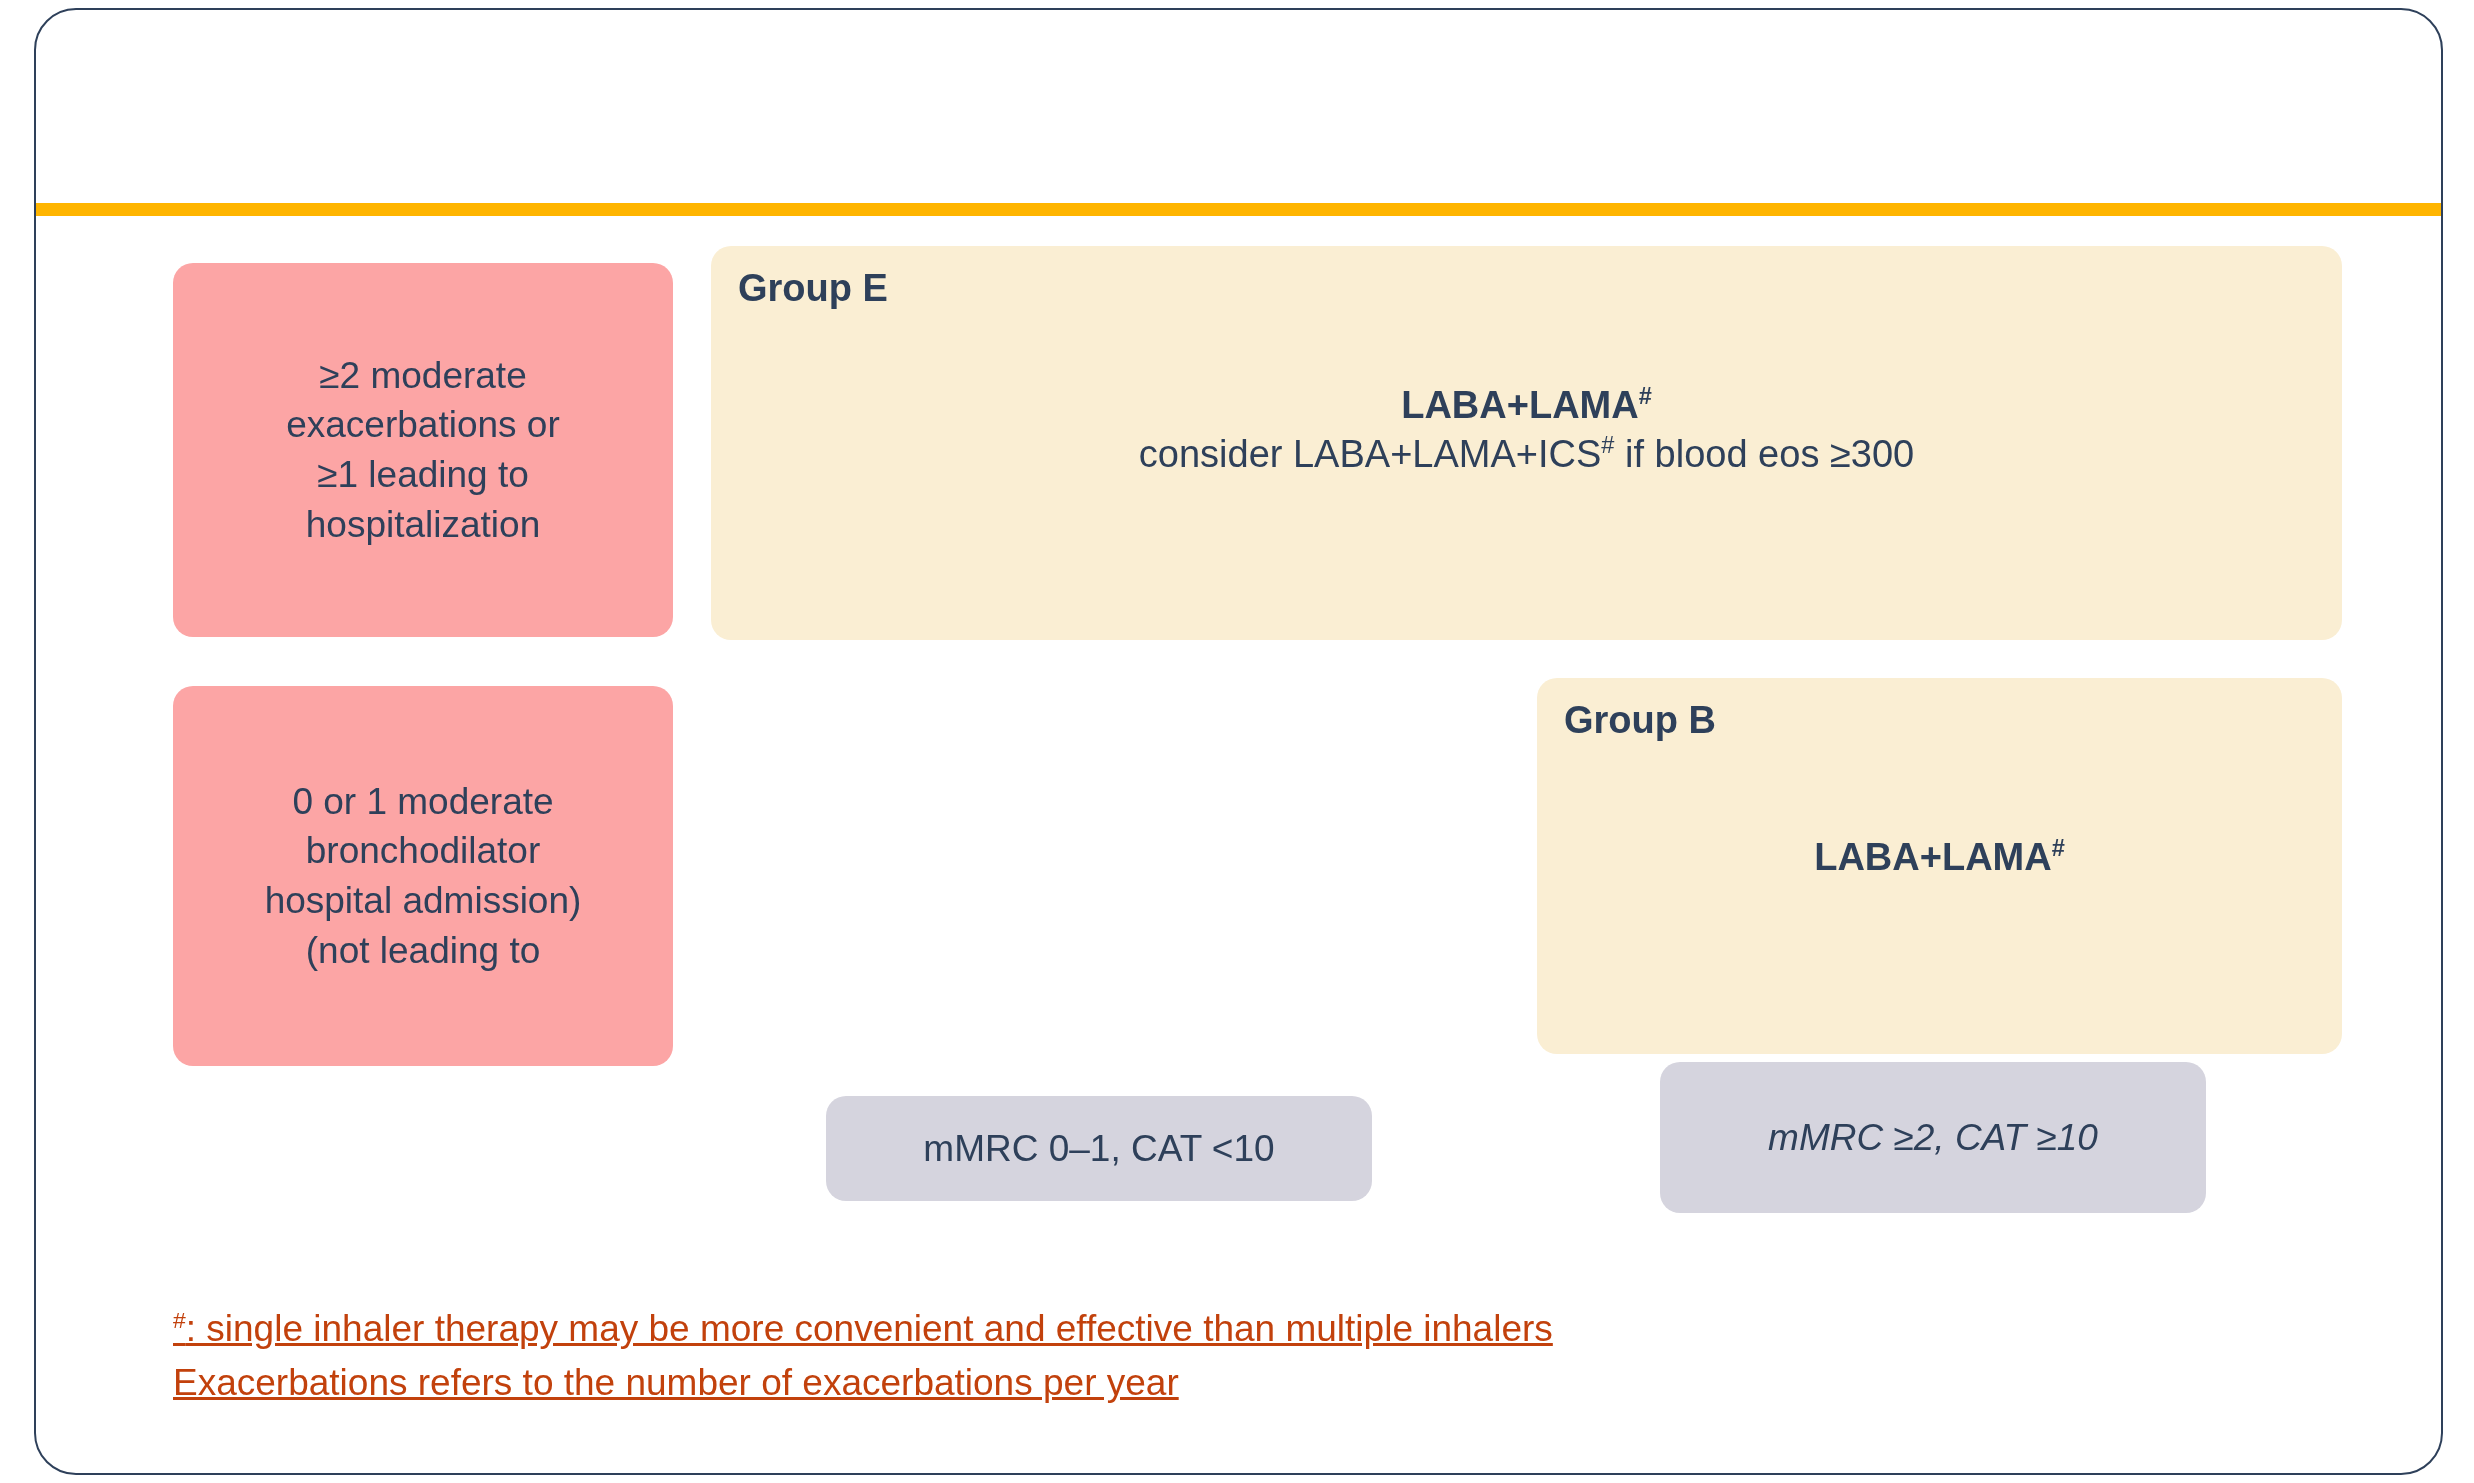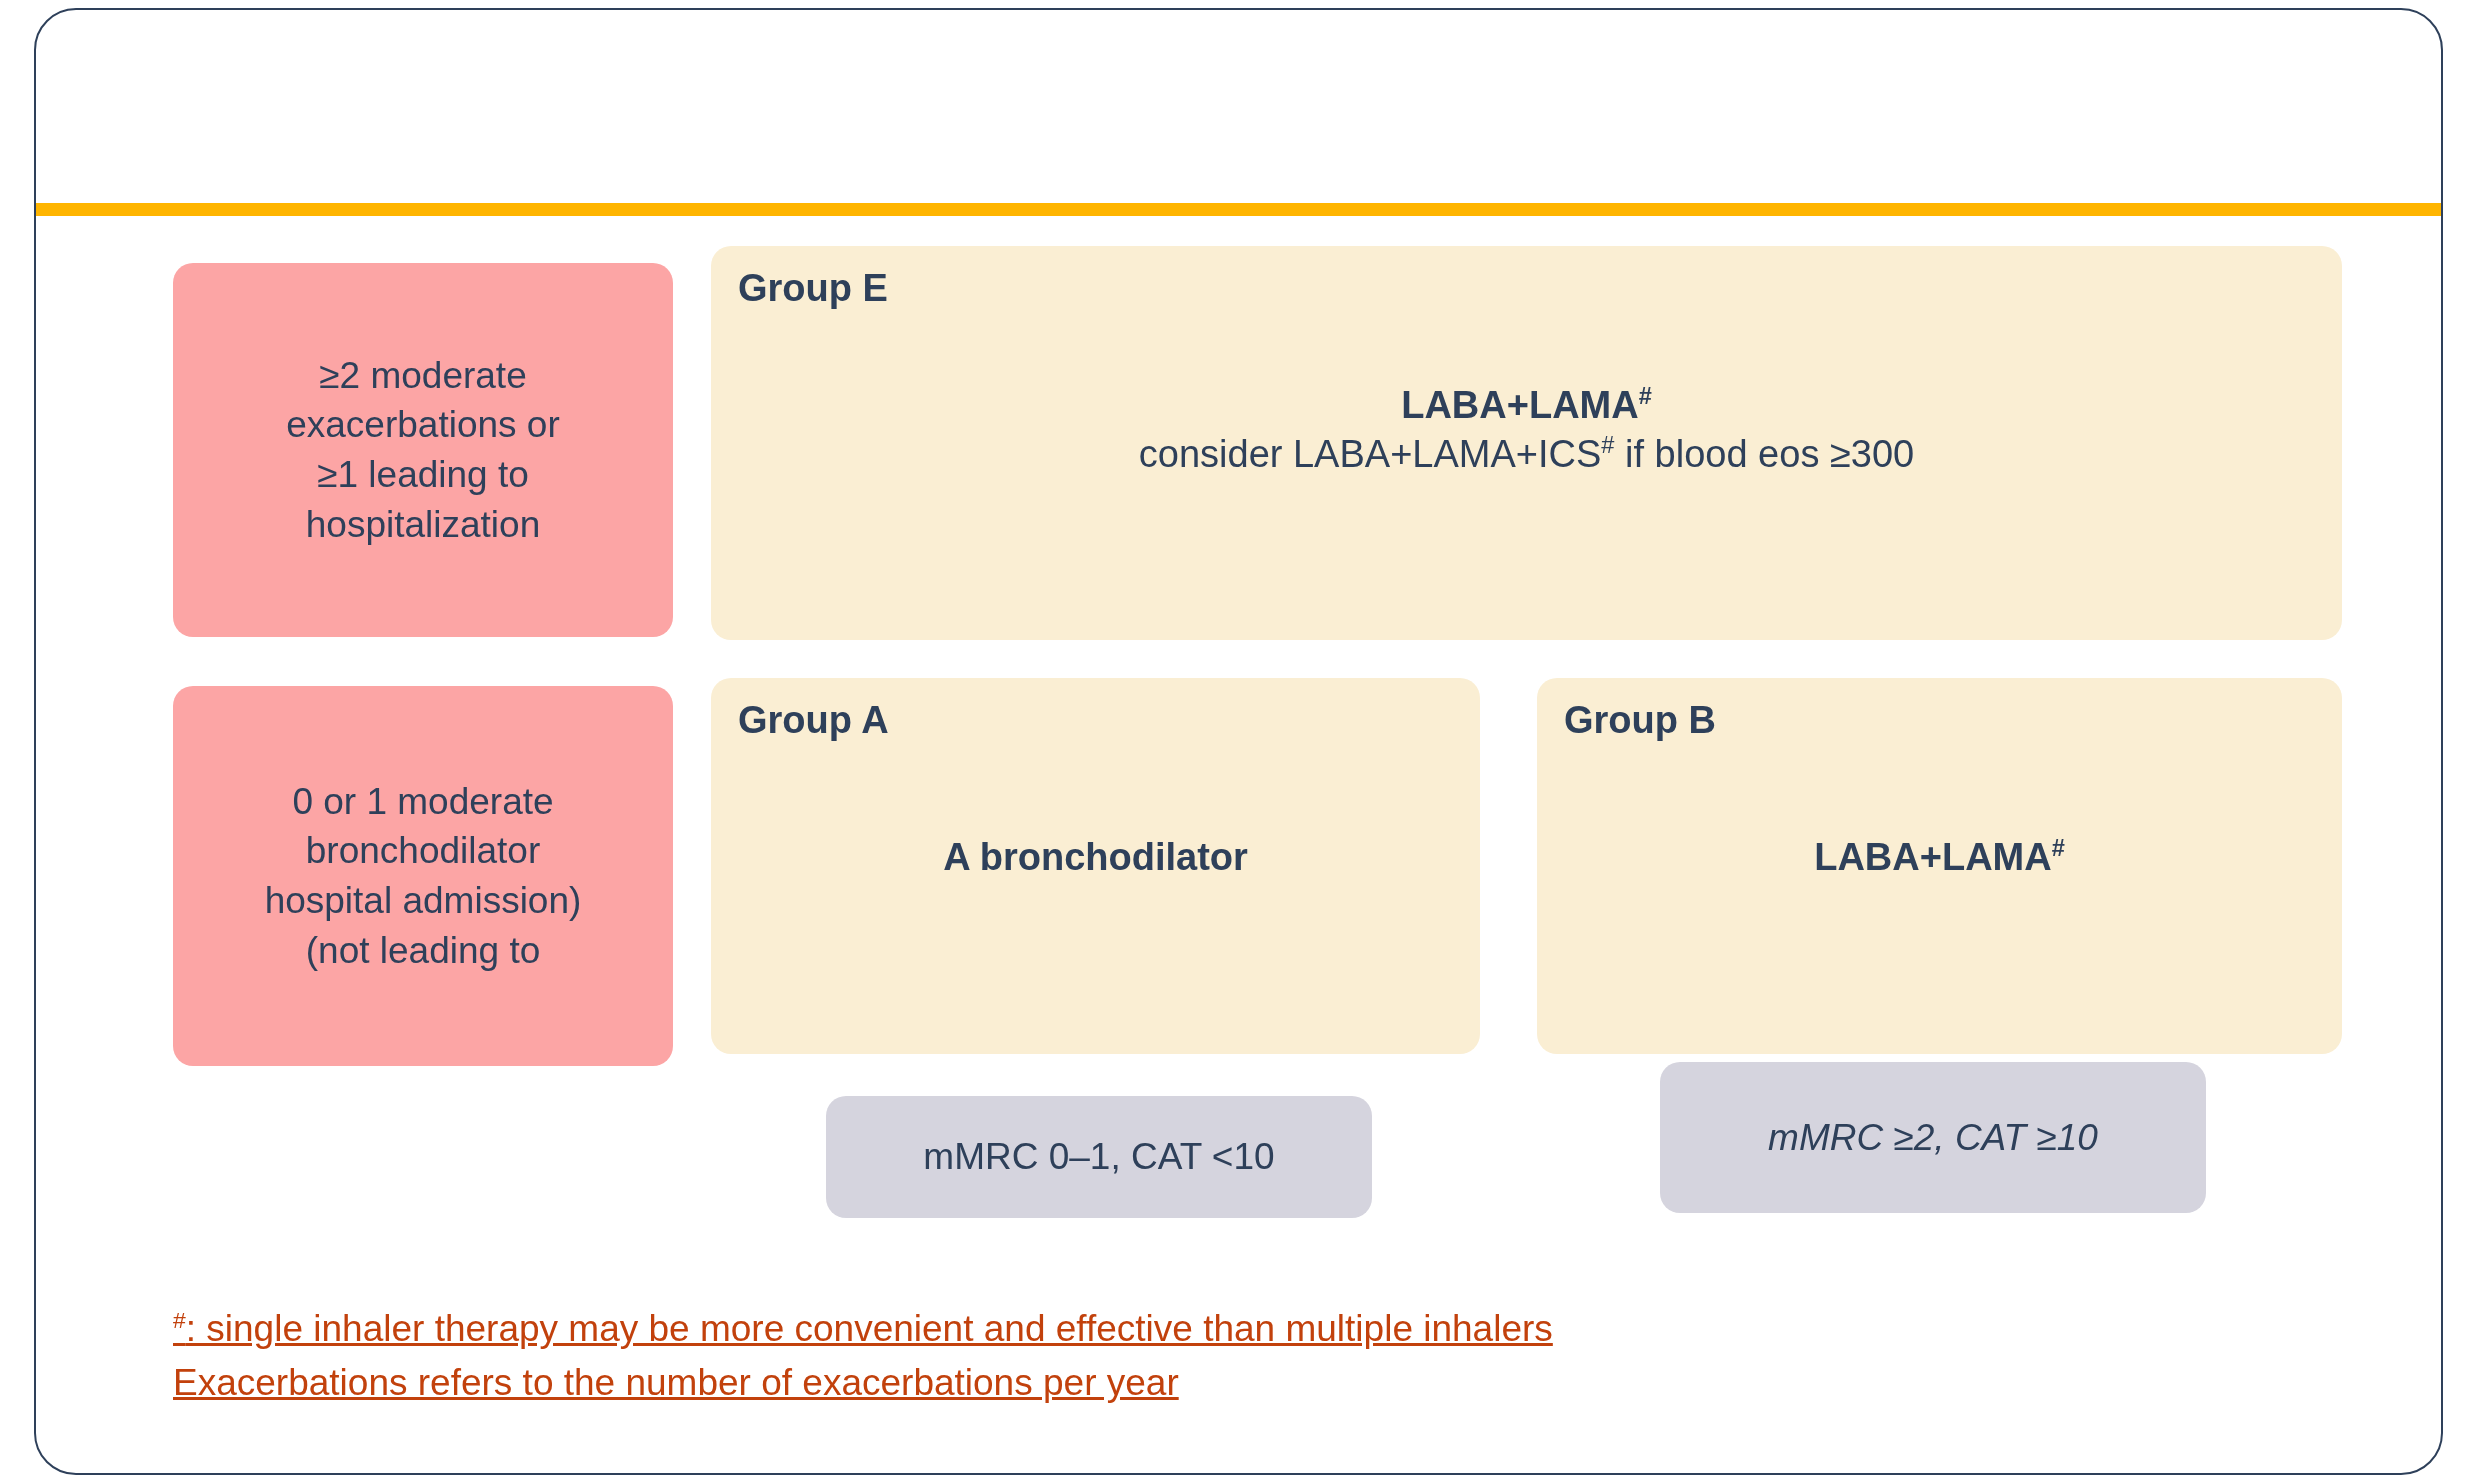--- a/index.html
+++ b/index.html
@@ -166,21 +166,21 @@
     color: #2e405a;
     display: flex;
     align-items: center;
     justify-content: center;
     font-size: 37px;
     white-space: nowrap;
   }
 
   #pill-a {
     left: 790px;  top: 1086px;
-    width: 546px;  height: 122px;
+    width: 546px;  height: 105px;
   }
 
   #pill-b {
     left: 1624px;  top: 1052px;
     width: 546px;  height: 151px; font-style: italic;
   }
 
   
   #footnotes {
     position: absolute;
@@ -224,26 +224,20 @@
     </div>
 
     <div class="cream-panel" id="group-e">
       <div class="panel-label">Group E</div>
       <div class="panel-body">
         <span class="strong"><span>LABA+LAMA</span><sup>#</sup></span>
         <span class="regular"><span>consider LABA+LAMA+ICS</span><sup>#</sup><span> if blood eos ≥300</span></span>
       </div>
     </div>
 
-    <div class="cream-panel" id="group-a">
-      <div class="panel-label">Group A</div>
-      <div class="panel-body">
-        <span class="strong"><span>A bronchodilator</span><sup></sup></span>
-      </div>
-    </div>
 
     <div class="cream-panel" id="group-b">
       <div class="panel-label">Group B</div>
       <div class="panel-body">
         <span class="strong"><span>LABA+LAMA</span><sup>#</sup></span>
       </div>
     </div>
 
     <div class="pill" id="pill-a">
       <span>mMRC 0–1, CAT &lt;10</span>

